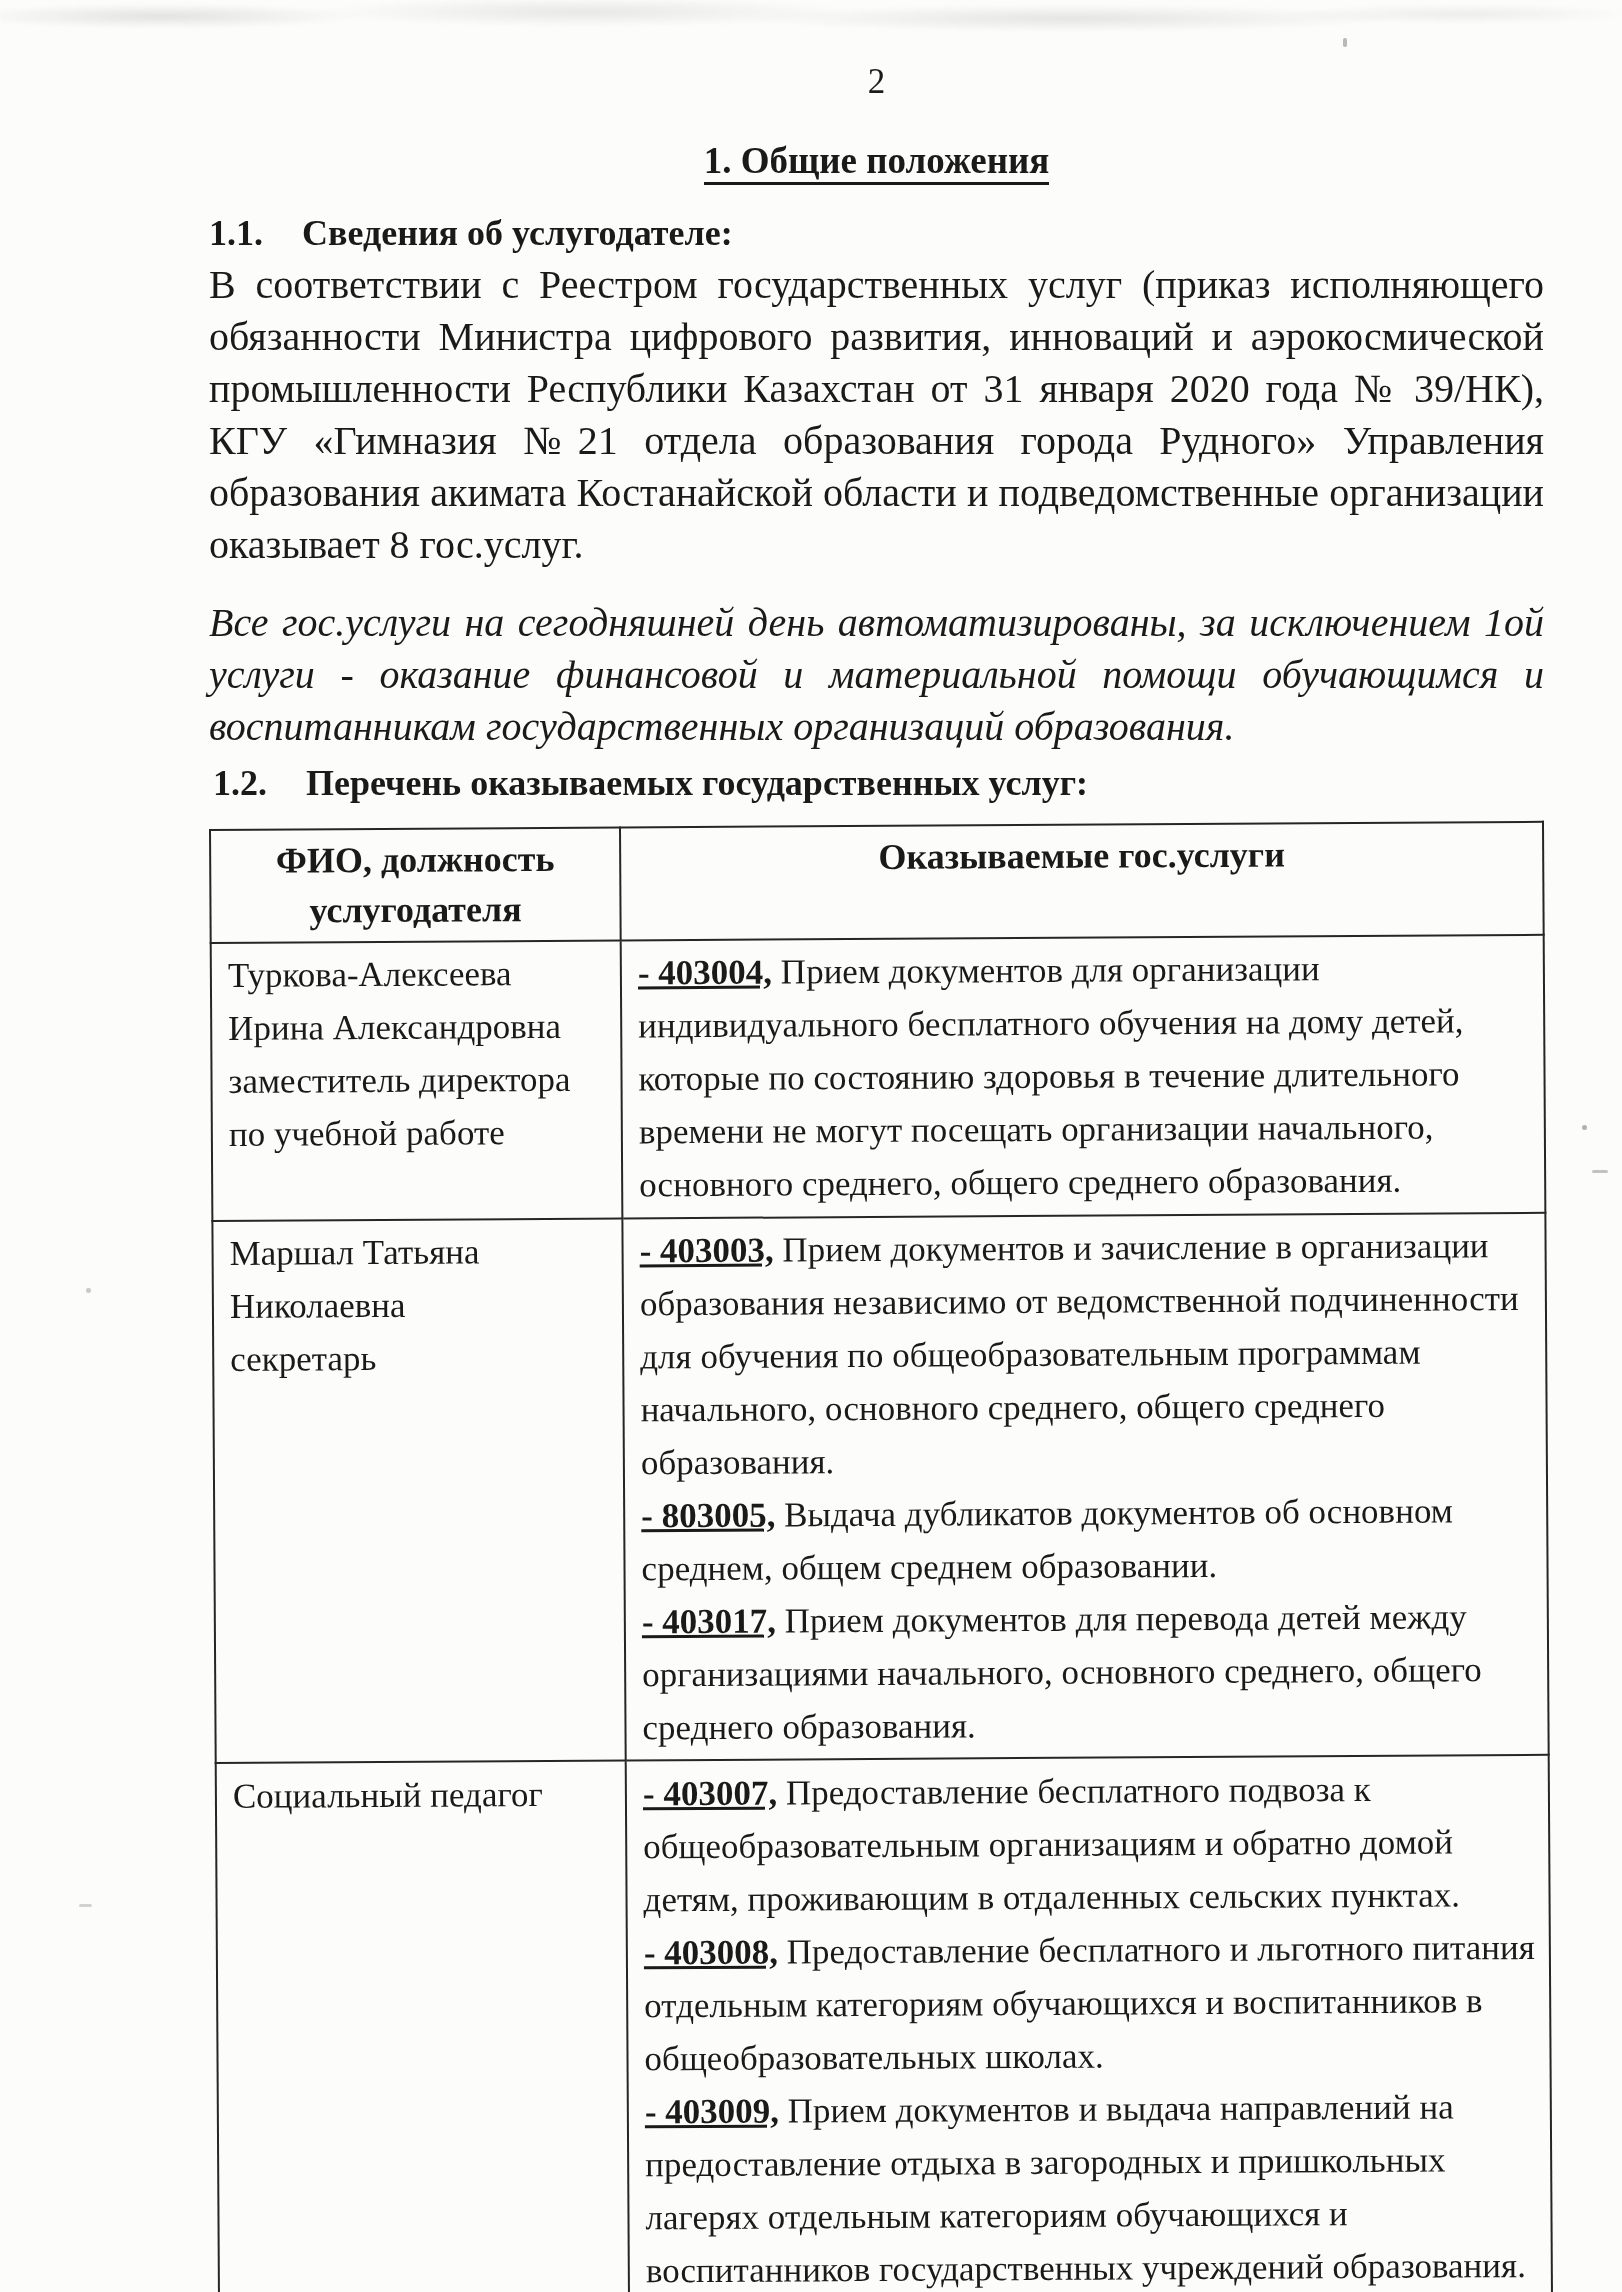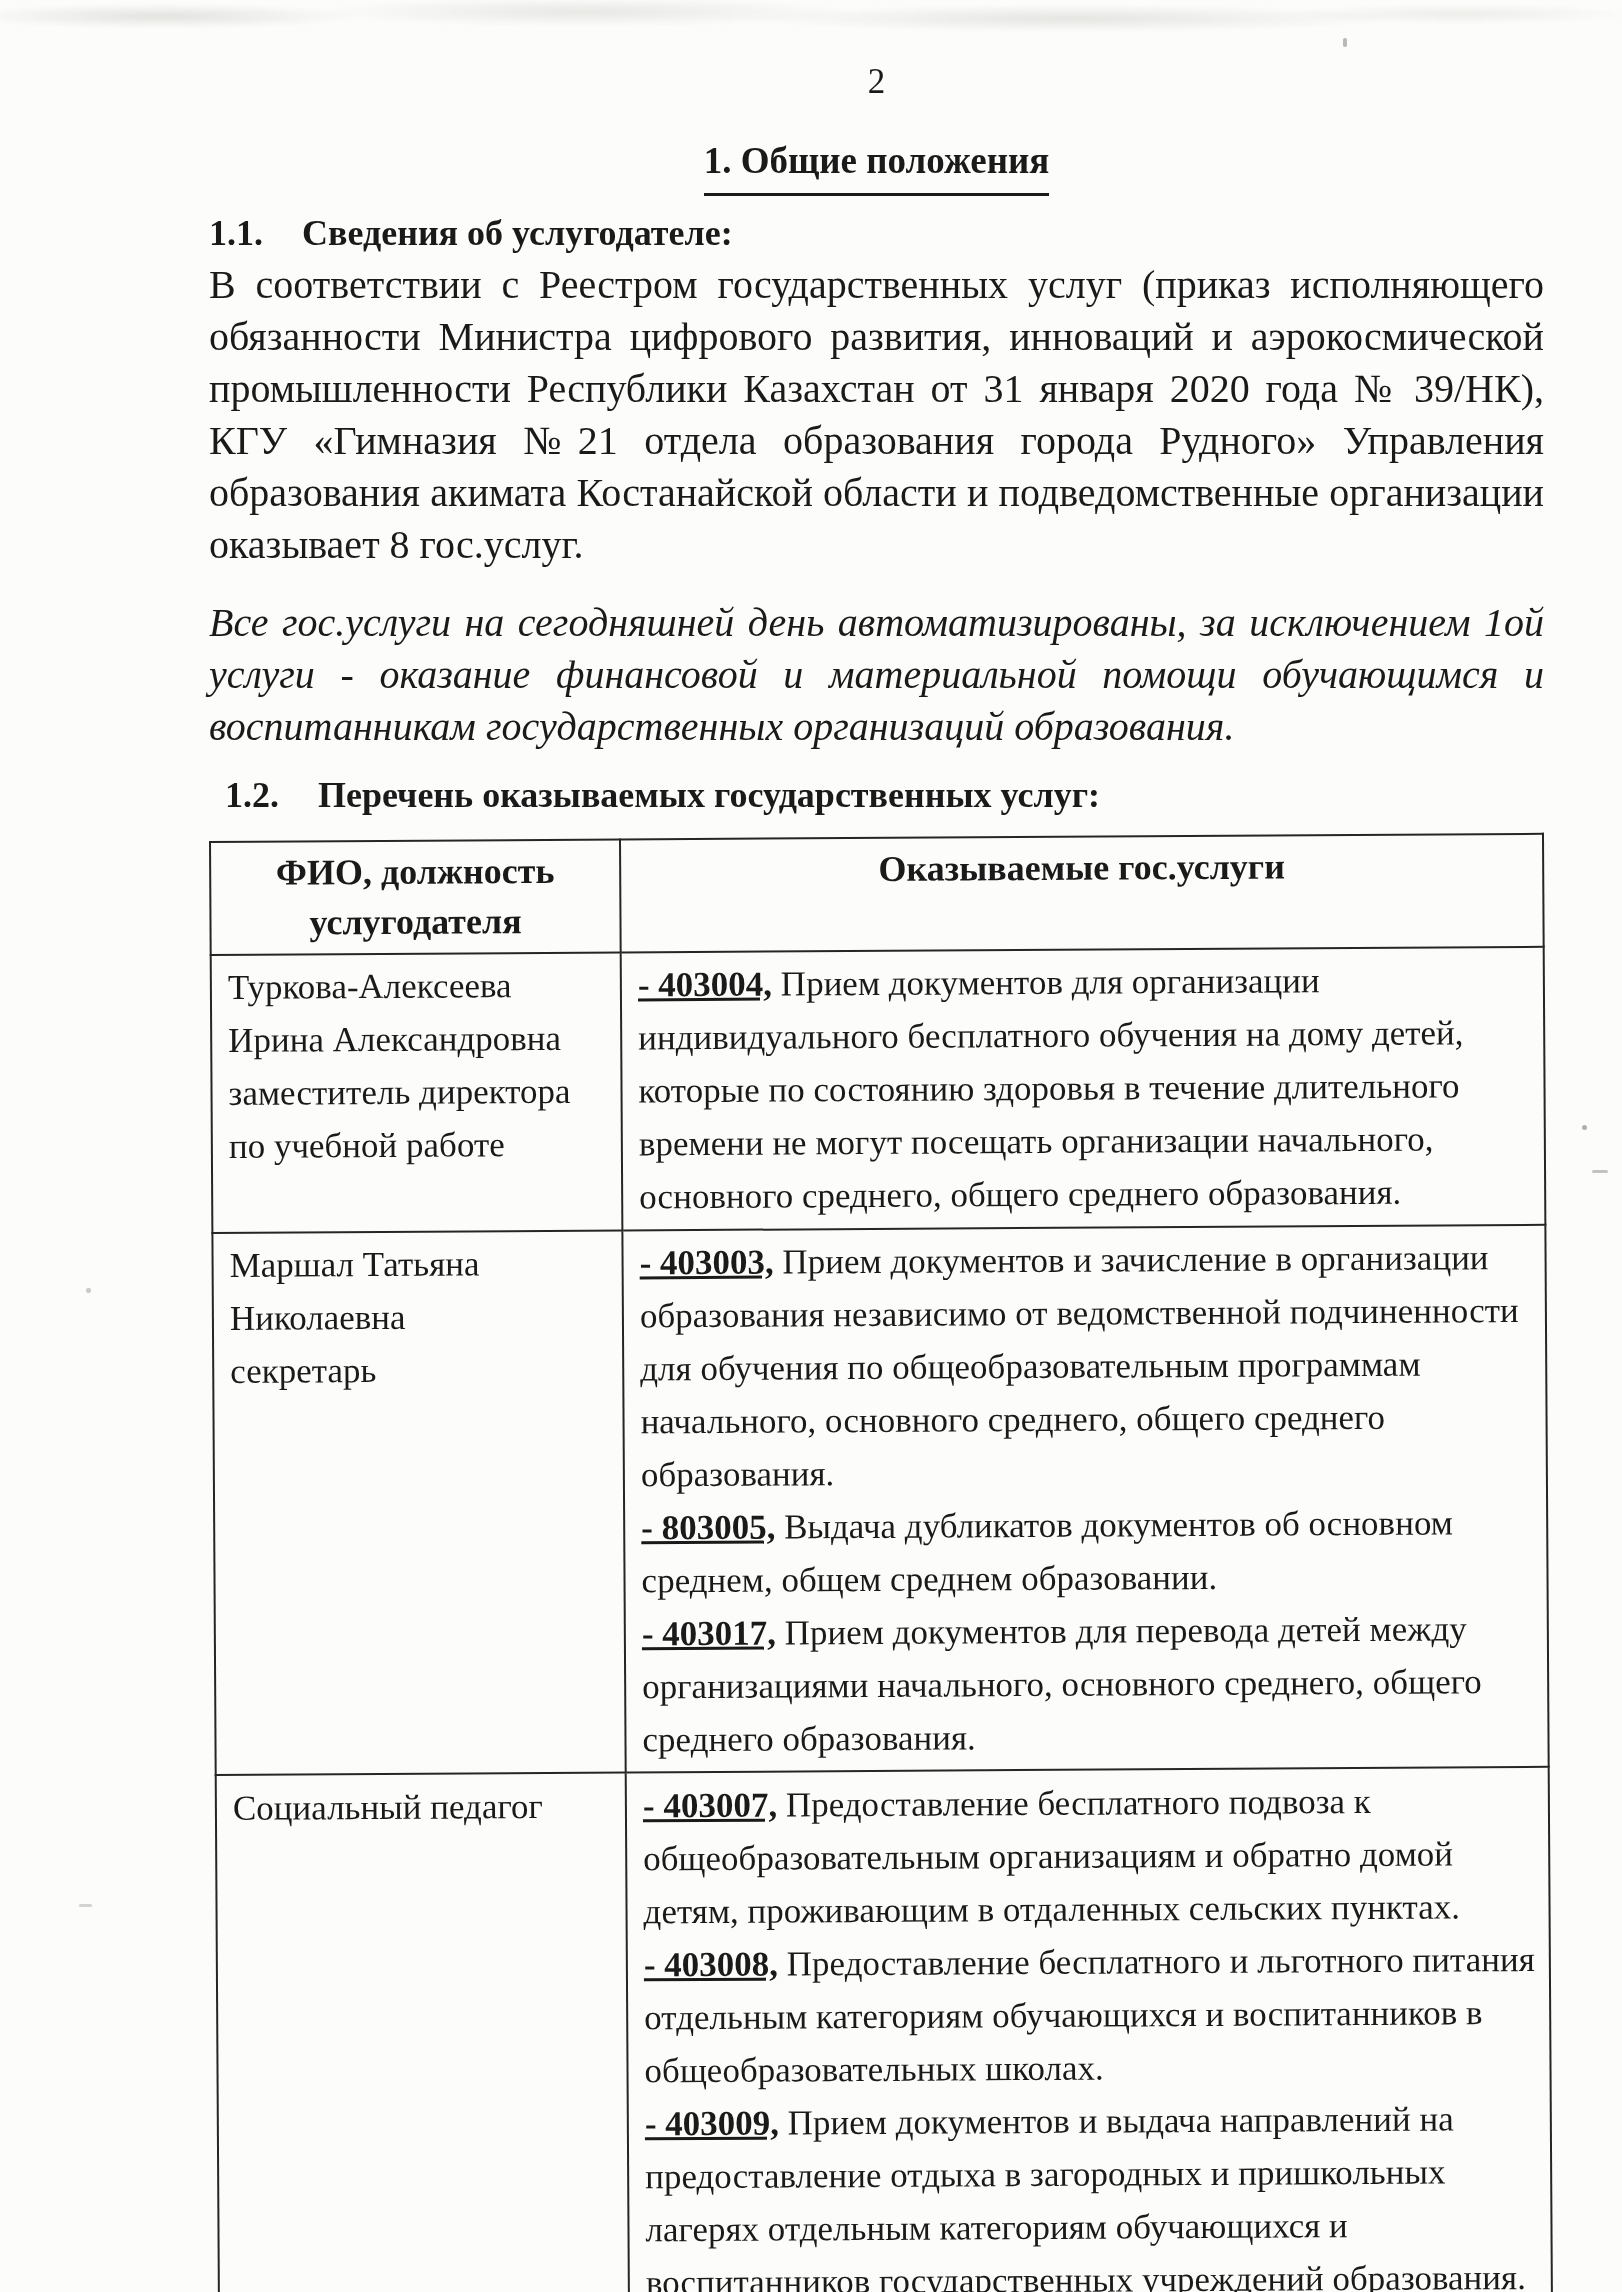--- a/index.html
+++ b/index.html
@@ -23,25 +23,25 @@
       radial-gradient(ellipse 466px 19.7px at 66% 34%, rgba(125,125,122,.18), transparent 70%),
       radial-gradient(ellipse 251px 14.3px at 90% 26%, rgba(125,125,122,.12), transparent 70%);
     filter:blur(1.8px);
   }
   .page-number{
     text-align:center;font-size:35px;line-height:52px;
   }
   .doc-title{
     margin:27px 0 0;text-align:center;font-size:37px;line-height:52px;font-weight:bold;
   }
-  .doc-title .u{border-bottom:3.1px solid #1a1a1a;padding-bottom:12px;}
+  .doc-title .u{border-bottom:3.1px solid #1a1a1a;padding-bottom:1px;}
   .sec-heading{
     margin:20px 0 0;font-size:36px;line-height:52px;font-weight:bold;
   }
-  .sec-heading.tight{margin:16px;}
+  .sec-heading.tight{margin:4px;}
   .sec-heading .num{display:inline-block;min-width:93px;}
   .body-par{
     margin:0;font-size:40px;line-height:52px;text-align:justify;
   }
   .note{font-style:italic;margin-top:26px;}
   table.services{
     border-collapse:collapse;margin-top:19.7px;width:1335px;
     transform:rotate(-0.35deg);transform-origin:left top;
   }
   .services col.c1{width:410px;}

